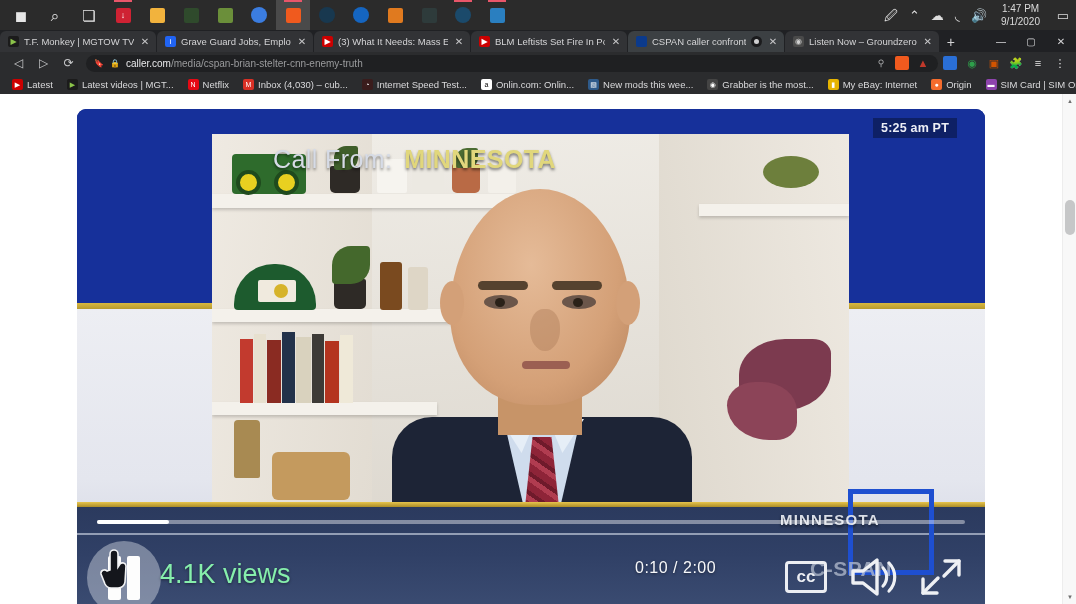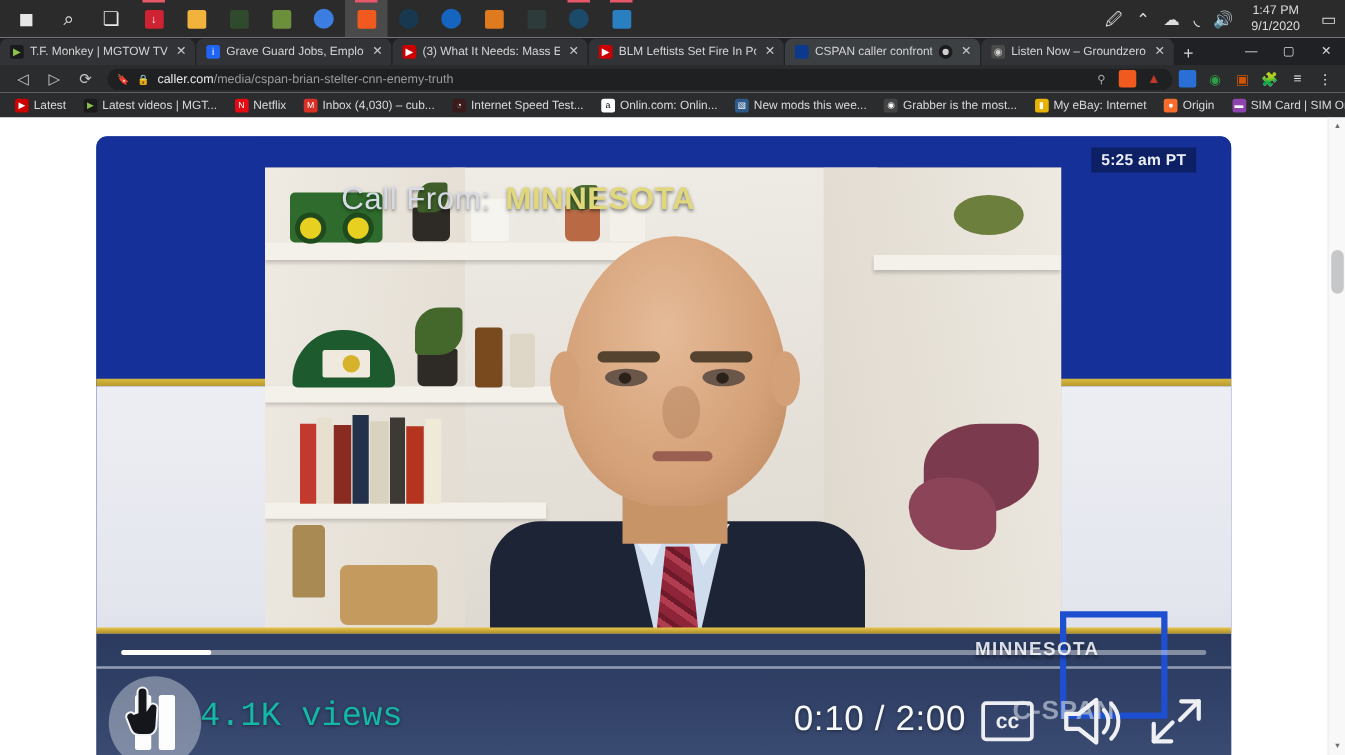--- a/index.html
+++ b/index.html
@@ -180,23 +180,23 @@
     background:rgba(255,255,255,.42); border-radius:2px; }
   #progress-fill { position:absolute; left:0; top:0; width:73px; height:4px;
     background:#ffffff; border-radius:2px; }
   #pausebtn { position:absolute; left:10px; top:432px; width:74px; height:74px;
     border-radius:50%; background:rgba(225,228,235,.42);
     display:flex; align-items:center; justify-content:center; }
   .pbar { width:13px; height:44px; background:#fdfdfd; border-radius:2px;
     display:inline-block; margin:0 3px; }
   #cursor { position:absolute; left:22px; top:437px; width:34px; height:46px;
     pointer-events:none; }
-  #views { position:absolute; left:83px; top:450px; font-size:27px; color:#14b8a6;
-    text-shadow:0 1px 3px rgba(0,0,0,.45);font-family:Liberation Mono, monospace; }
-  #timecode { position:absolute; left:558px; top:450px; font-size:28px;
+  #views { position:absolute; left:83px; top:450px; font-size:27px; color:#86efac;
+    text-shadow:0 1px 3px rgba(0,0,0,.45); }
+  #timecode { position:absolute; left:558px; top:450px; font-size:16px;
     color:#f7f8fa; text-shadow:0 1px 3px rgba(0,0,0,.45); letter-spacing:.5px; }
   #ccbtn { position:absolute; left:708px; top:452px; width:42px; height:32px;
     border:3px solid #eceef3; border-radius:4px; display:flex; align-items:center;
     justify-content:center; font-size:17px; font-weight:bold; color:#eceef3; }
   #volbtn { position:absolute; left:772px; top:446px; width:54px; height:44px; }
   #fsbtn { position:absolute; left:840px; top:446px; width:48px; height:44px; }
 
   .nosel { user-select:none; }
 </style>
 </head>

